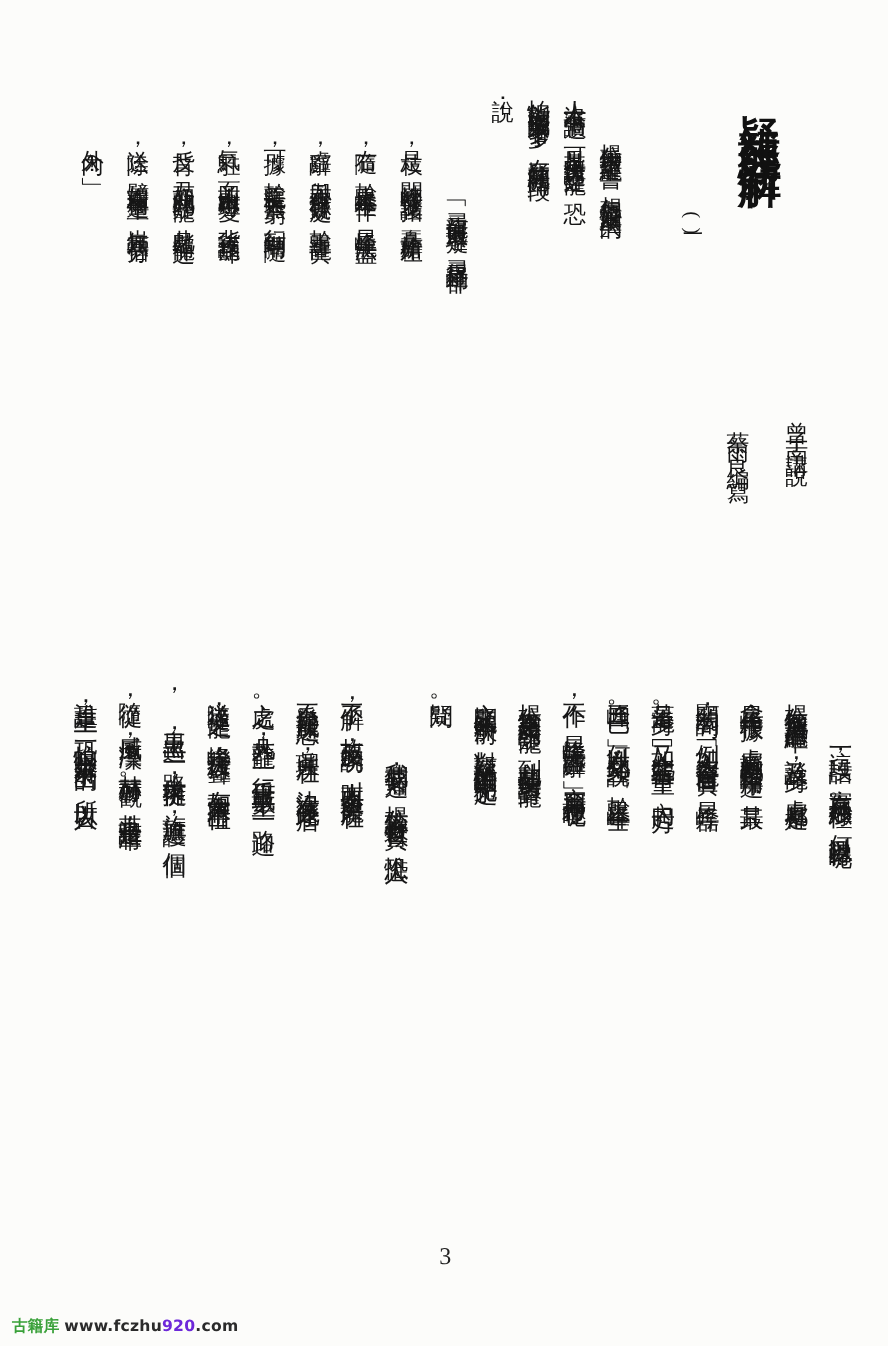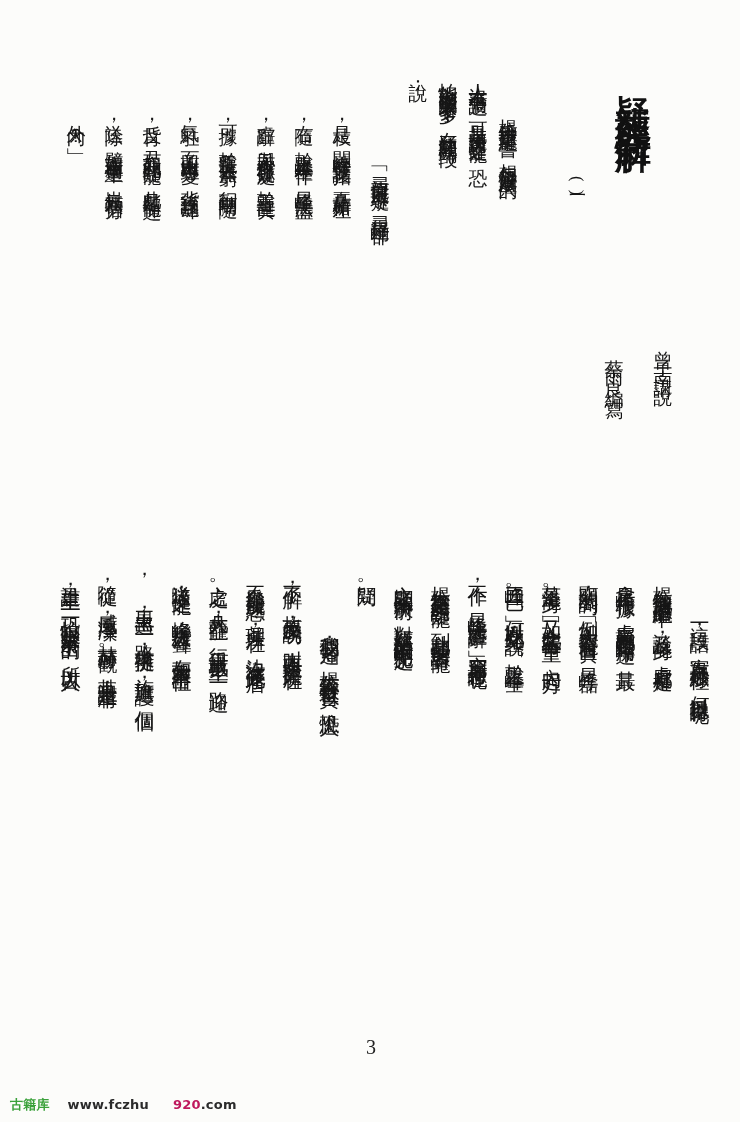--- a/index.html
+++ b/index.html
@@ -68,23 +68,23 @@
   .page-number {
     position:absolute; left:366px; top:1036px;
     font-size:20px; color:#222;
     font-family:"Liberation Serif","DejaVu Serif",serif;
   }
   .watermark {
     position:absolute; left:10px; top:1096px;
     font-family:"DejaVu Sans","Liberation Sans",sans-serif;
     font-size:13px; font-weight:bold; letter-spacing:0.2px;
   }
-  .wm-site { color:#3aa13a; margin-right:18px; }
+  .wm-site { color:#3aa13a; margin-right:4px; }
   .wm-url  { color:#2b2b2b; }
-  .wm-hot  { color:#be185d;margin-left:24px; }
+  .wm-hot  { color:#6d28d9; }
 </style>
 </head>
 <body>
 
 <div class="page">
 
   <div class="title-col vtext">疑龍經新解</div>
   <div class="part-col vtext">(一)</div>
   <div class="author-col author-right vtext">曾子南講說</div>
   <div class="author-col author-left vtext">蔡雨良編寫</div>

